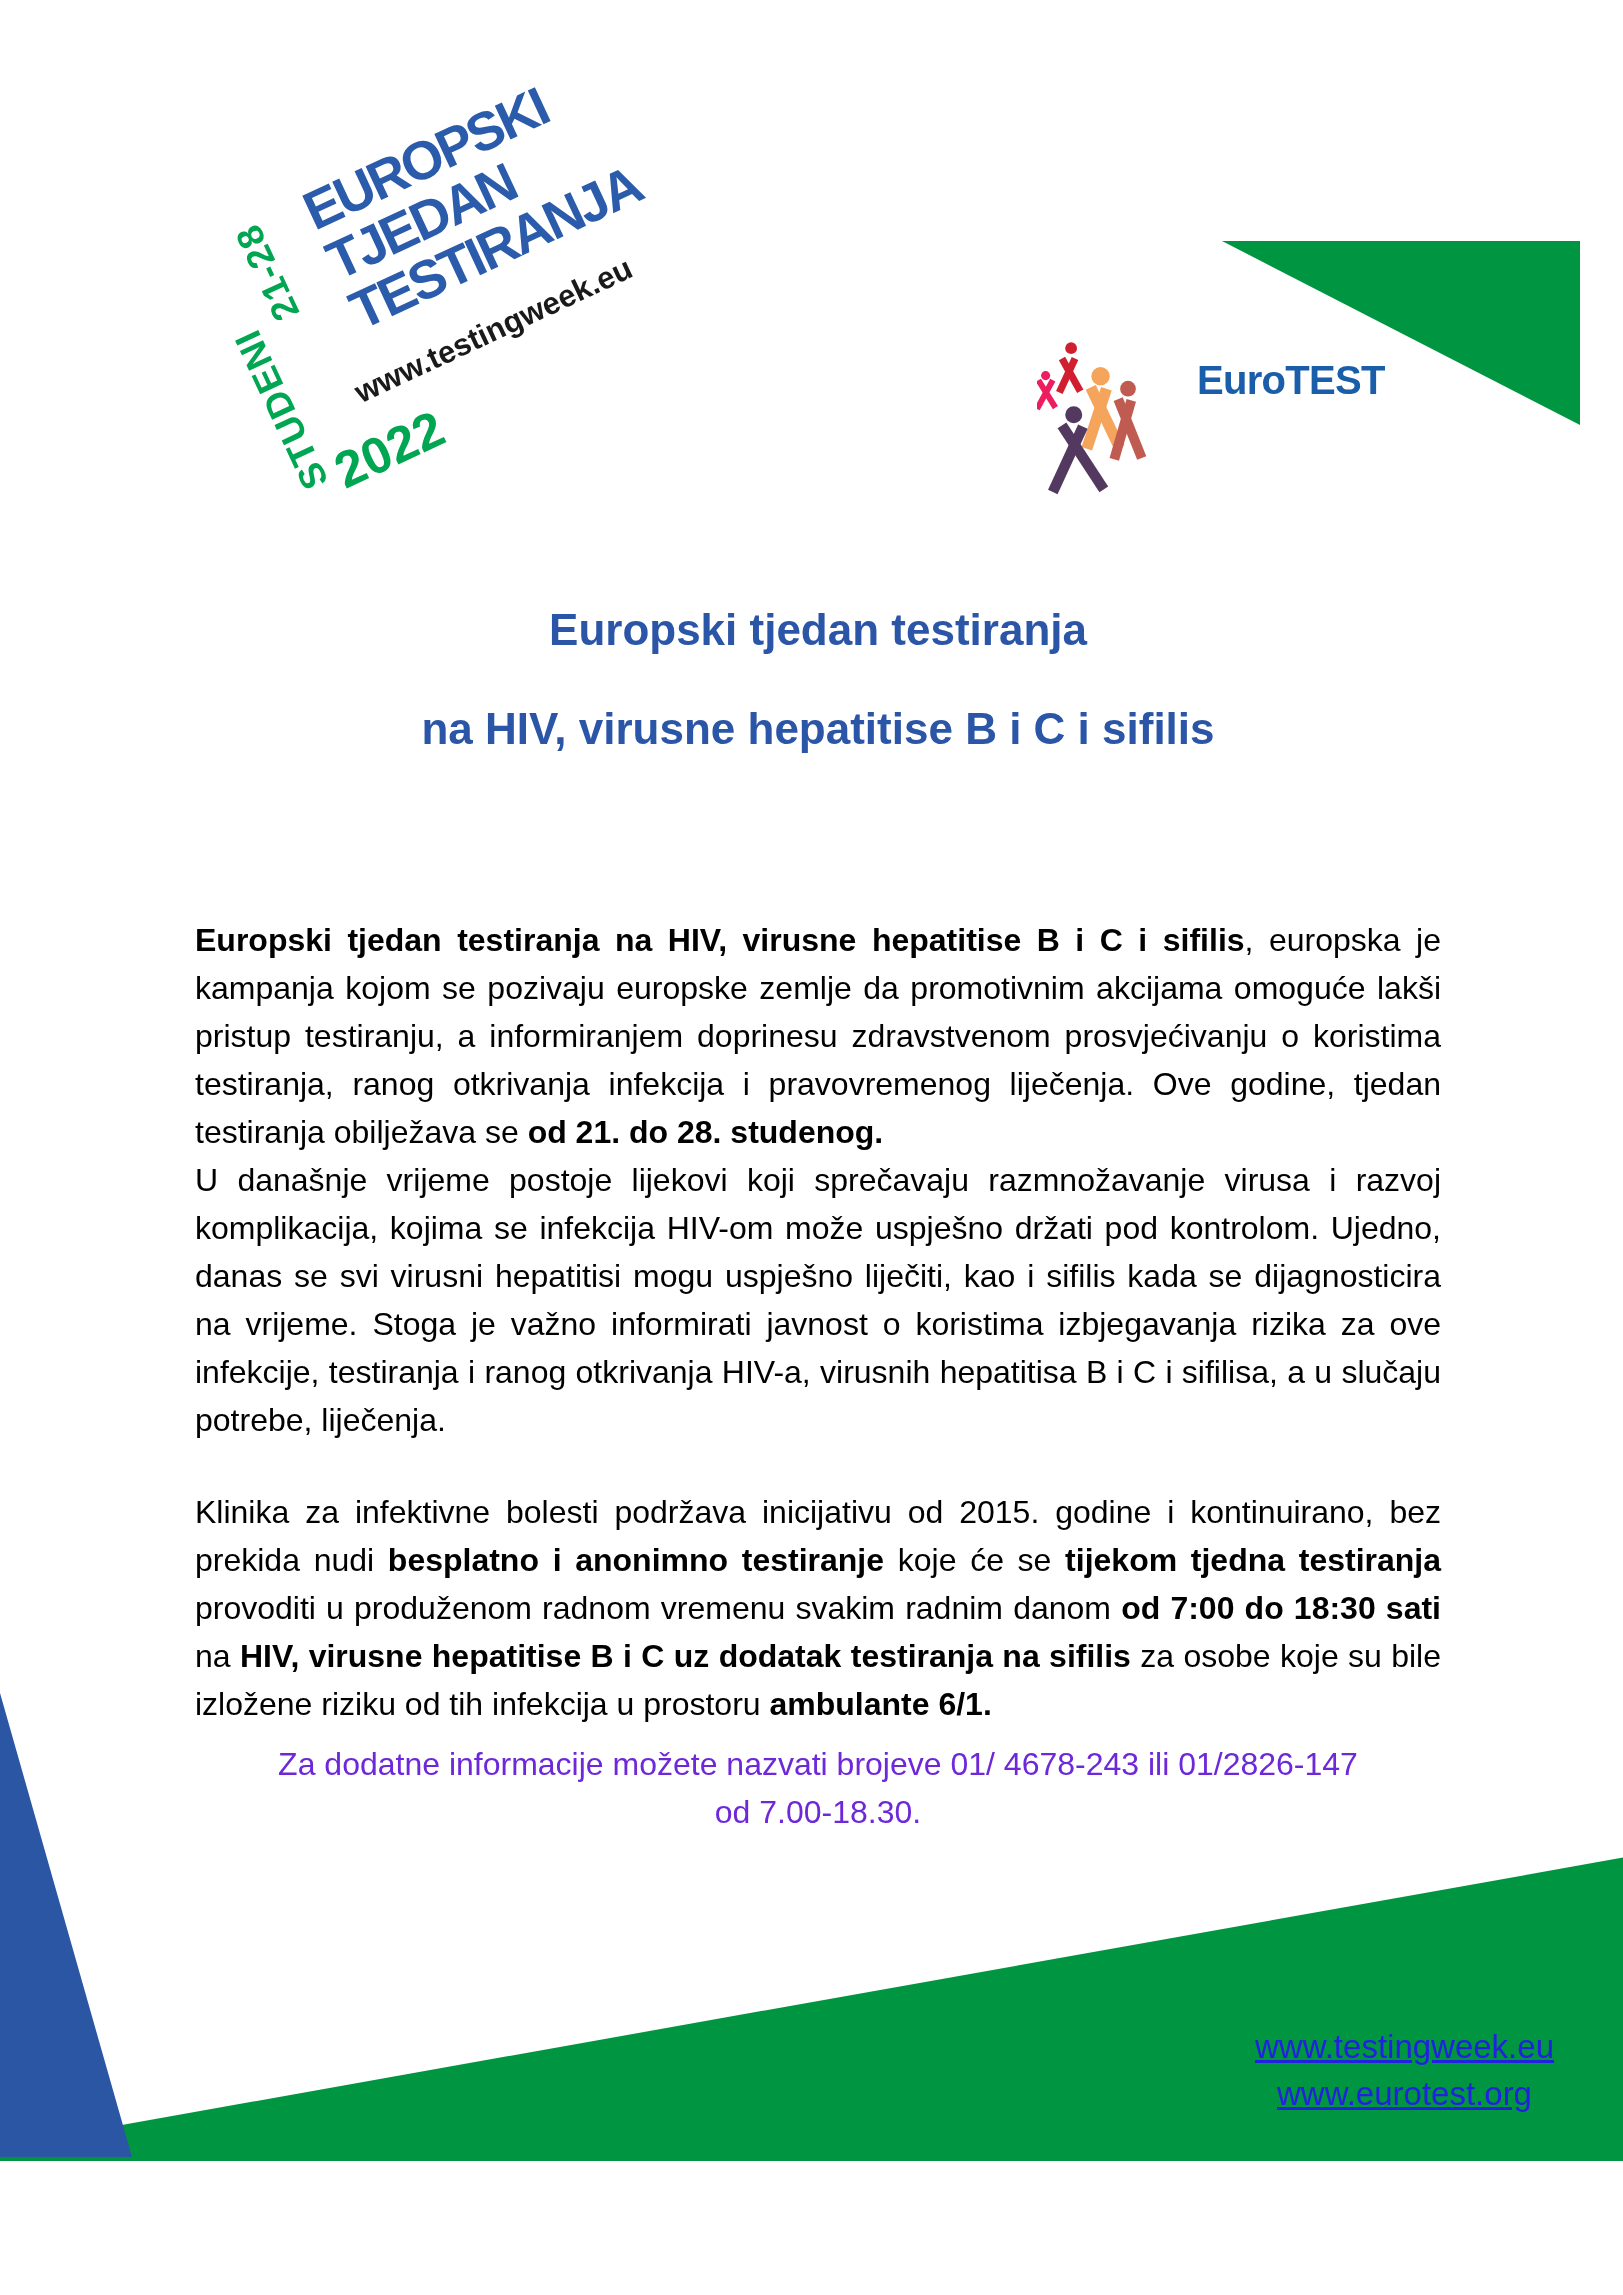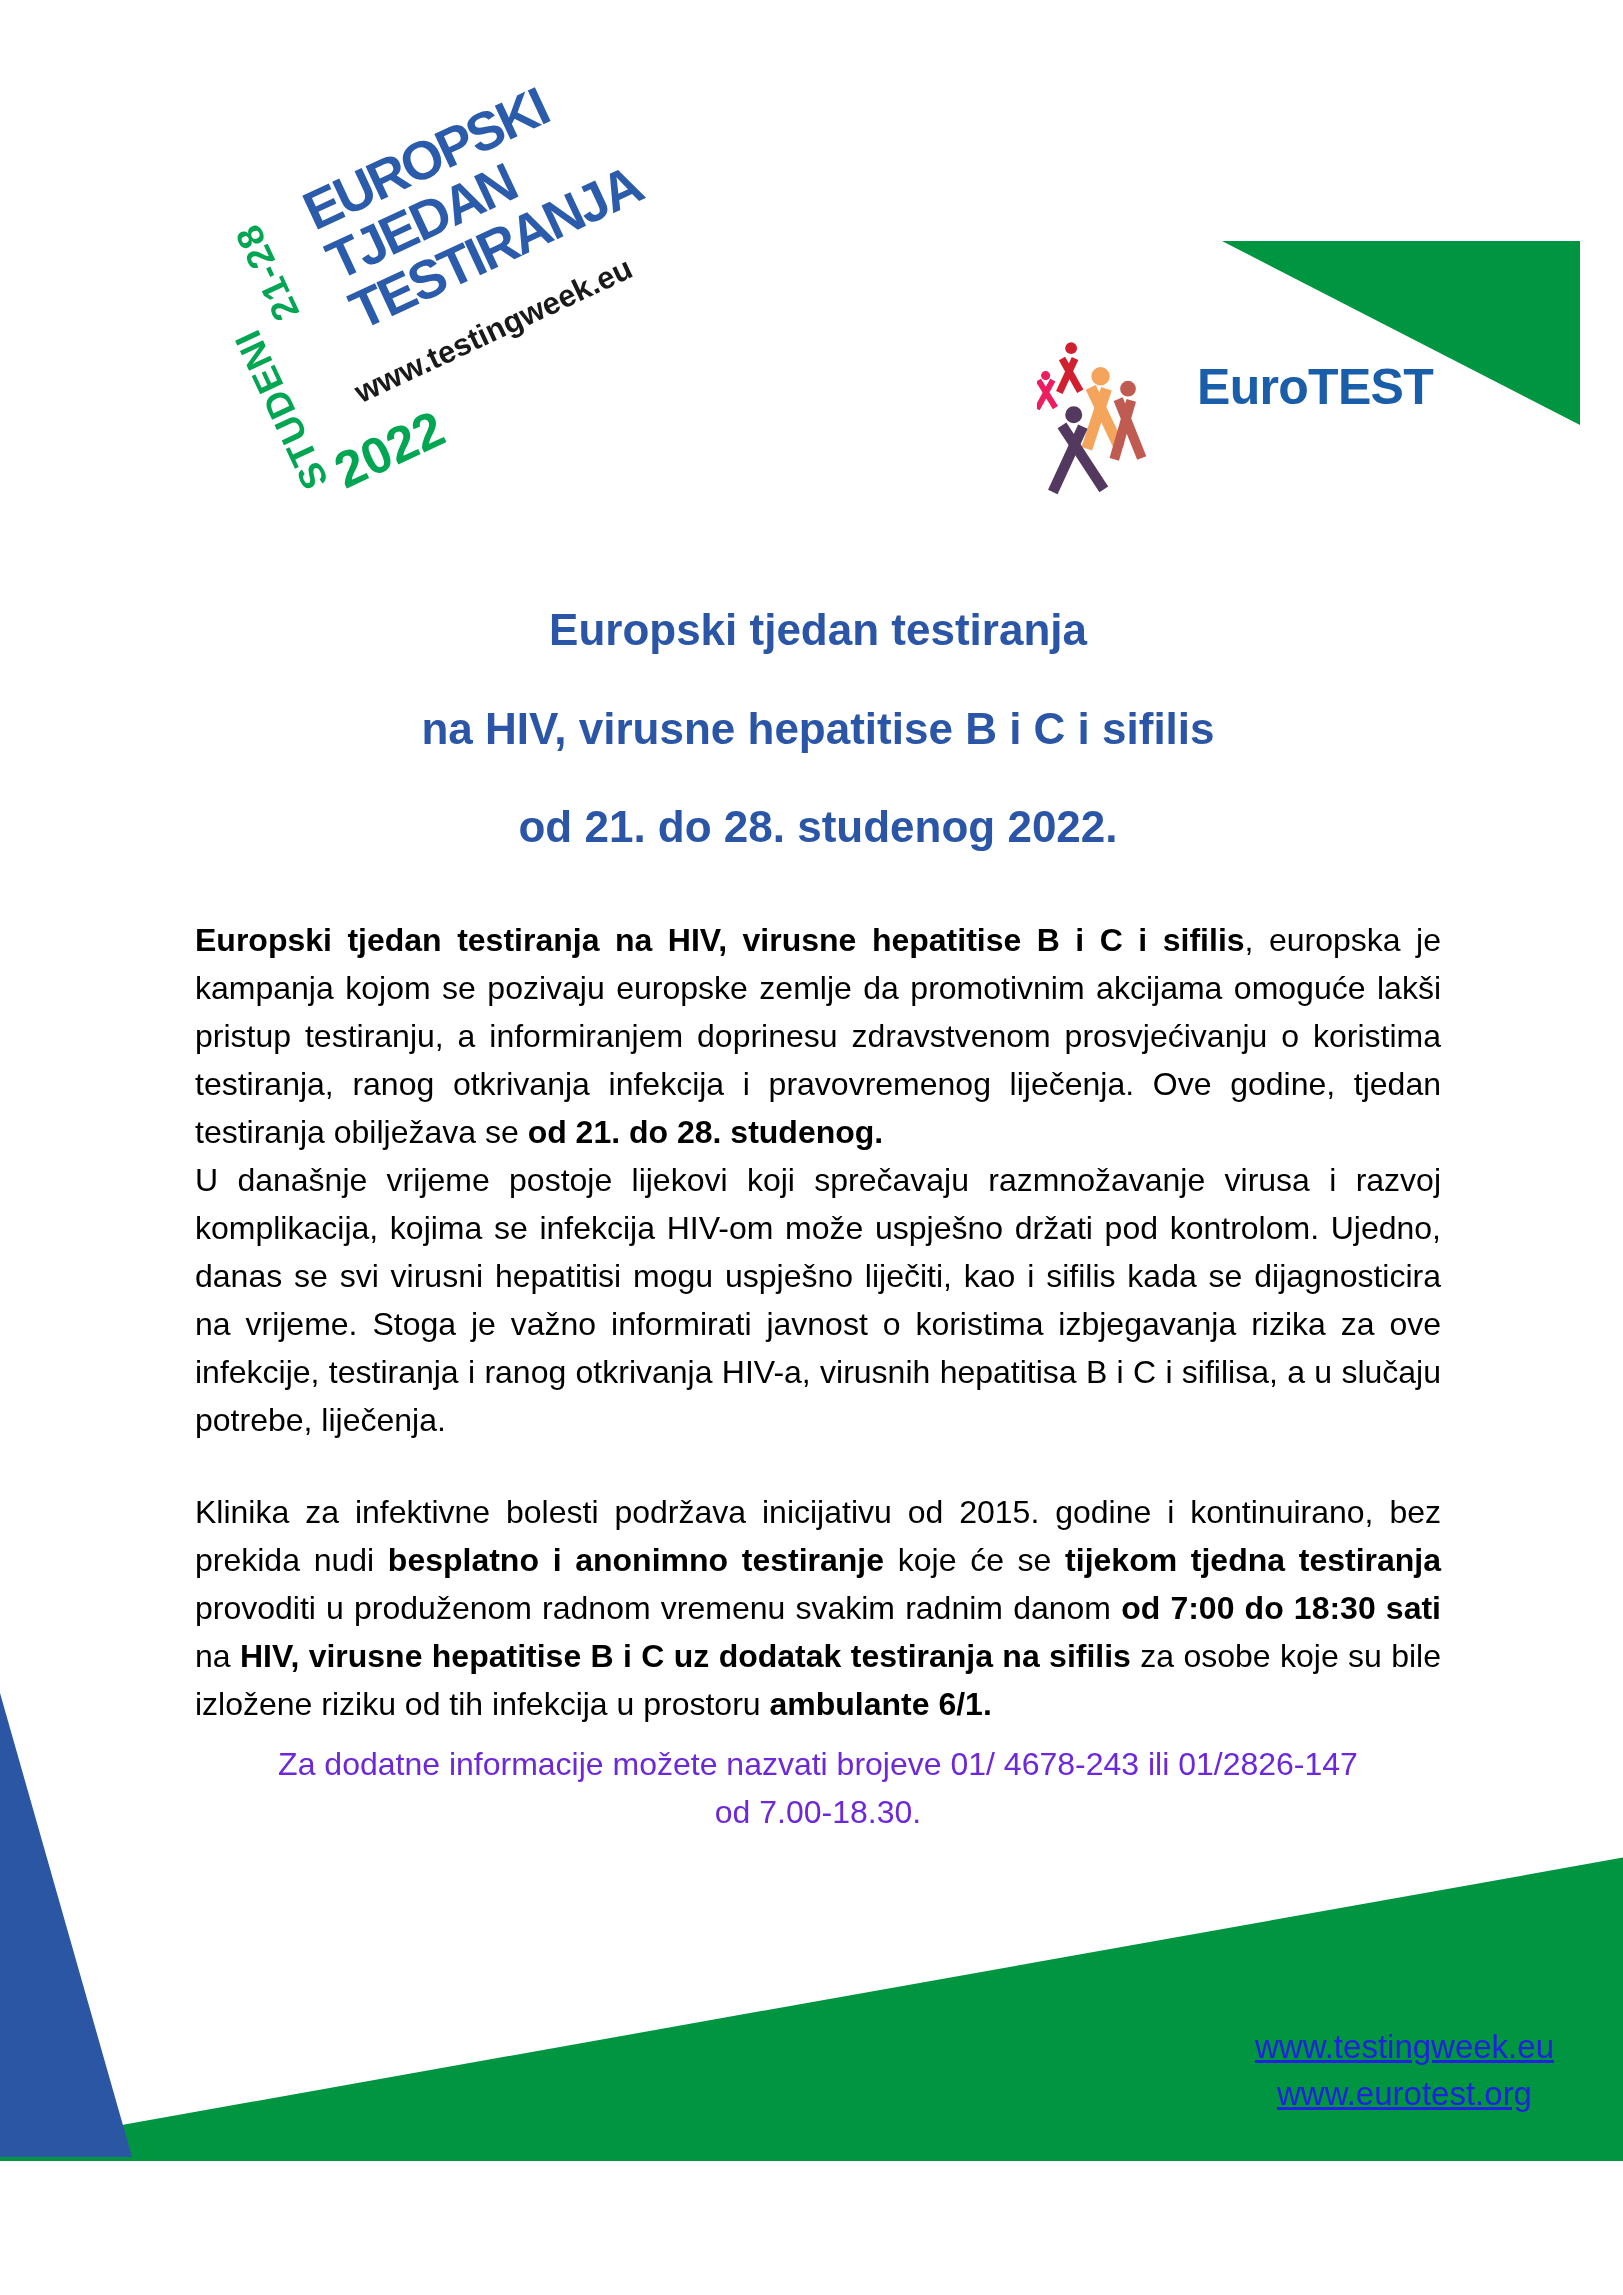--- a/index.html
+++ b/index.html
@@ -30,21 +30,21 @@
     font-weight:bold; font-size:37px; letter-spacing:1.3px; line-height:37px;
   }
   .rib-dates{ left:-14.4px; top:13px; }
   .rib-month{ left:-59px; top:108px; }
   .rib-main{ position:absolute; left:65px; top:0; }
   .rib-word{ font-weight:bold; font-size:54px; line-height:55px; letter-spacing:-2.6px; white-space:nowrap; }
   .rib-url{ position:absolute; left:34px; top:194px; font-weight:bold; font-size:31px; white-space:nowrap; }
   .rib-year{ position:absolute; left:-16.4px; top:250px; font-weight:bold; font-size:51px; line-height:52px; }
   
   .et-figures{ position:absolute; left:1037px; top:339px; }
-  .et-brand{ position:absolute; left:1197px; top:358px; font-weight:bold; font-size:50px; letter-spacing:-0.7px; white-space:nowrap;text-align:center; }
+  .et-brand{ position:absolute; left:1197px; top:358px; font-weight:bold; font-size:40px; letter-spacing:-0.7px; white-space:nowrap;text-align:center; }
   .et-tagline{ position:absolute; left:1201px; top:420px; font-size:27.5px; line-height:34px; white-space:nowrap; }
   
   .headline{ position:absolute; left:195px; width:1246px; text-align:center;
     font-weight:bold; font-size:44px; line-height:44px; white-space:nowrap; }
   .h1{ top:608px; } .h2{ top:707px; } .h3{ top:805px; }
   
   .body-text{
     position:absolute; left:195px; top:916px; width:1246px;
     font-size:32px; line-height:48px; text-align:justify; color:#000;
   }
@@ -106,21 +106,20 @@
     <g>
       <circle cx="56" cy="116" r="13" fill="#53395F"></circle>
       <path d="M24,234 L70,134" stroke-width="16" fill="none" stroke="#53395F"></path>
       <path d="M38,132 L102,230" stroke-width="16" fill="none" stroke="#53395F"></path>
     </g>
   </svg>
   <div class="et-brand" style="color: rgb(26, 93, 169);">EuroTEST</div>
 
   <div class="headline h1" style="color: rgb(43, 86, 167);">Europski tjedan testiranja</div>
   <div class="headline h2" style="color: rgb(43, 86, 167);">na HIV, virusne hepatitise B i C i sifilis</div>
-  <div class="headline h3" style="color: rgb(43, 86, 167);">od 21. do 28. studenog 2022.</div>
 
   <div class="body-text">
     <p><b>Europski tjedan testiranja na HIV, virusne hepatitise B i C i sifilis</b><span>, europska je kampanja kojom se pozivaju europske zemlje da promotivnim akcijama omoguće lakši pristup testiranju, a informiranjem doprinesu zdravstvenom prosvjećivanju o koristima testiranja, ranog otkrivanja infekcija i pravovremenog liječenja. Ove godine, tjedan testiranja obilježava se </span><b>od 21. do 28. studenog.</b></p>
     <p><span>U današnje vrijeme postoje lijekovi koji sprečavaju razmnožavanje virusa i razvoj komplikacija, kojima se infekcija HIV-om može uspješno držati pod kontrolom. Ujedno, danas se svi virusni hepatitisi mogu uspješno liječiti, kao i sifilis kada se dijagnosticira na vrijeme. Stoga je važno informirati javnost o koristima izbjegavanja rizika za ove infekcije, testiranja i ranog otkrivanja HIV-a, virusnih hepatitisa B i C i sifilisa, a u slučaju potrebe, liječenja.</span></p>
     <p class="spaced"><span>Klinika za infektivne bolesti podržava inicijativu od 2015. godine i kontinuirano, bez prekida nudi </span><b>besplatno i anonimno testiranje</b><span> koje će se </span><b>tijekom tjedna testiranja</b><span> provoditi u produženom radnom vremenu svakim radnim danom </span><b>od 7:00 do 18:30 sati</b><span> na </span><b>HIV, virusne hepatitise B i C uz dodatak testiranja na sifilis</b><span> za osobe koje su bile izložene riziku od tih infekcija u prostoru </span><b>ambulante 6/1.</b></p>
   </div>
 
   <div class="contact">
     <div>Za dodatne informacije možete nazvati brojeve 01/ 4678-243 ili 01/2826-147</div>
     <div>od 7.00-18.30.</div>

